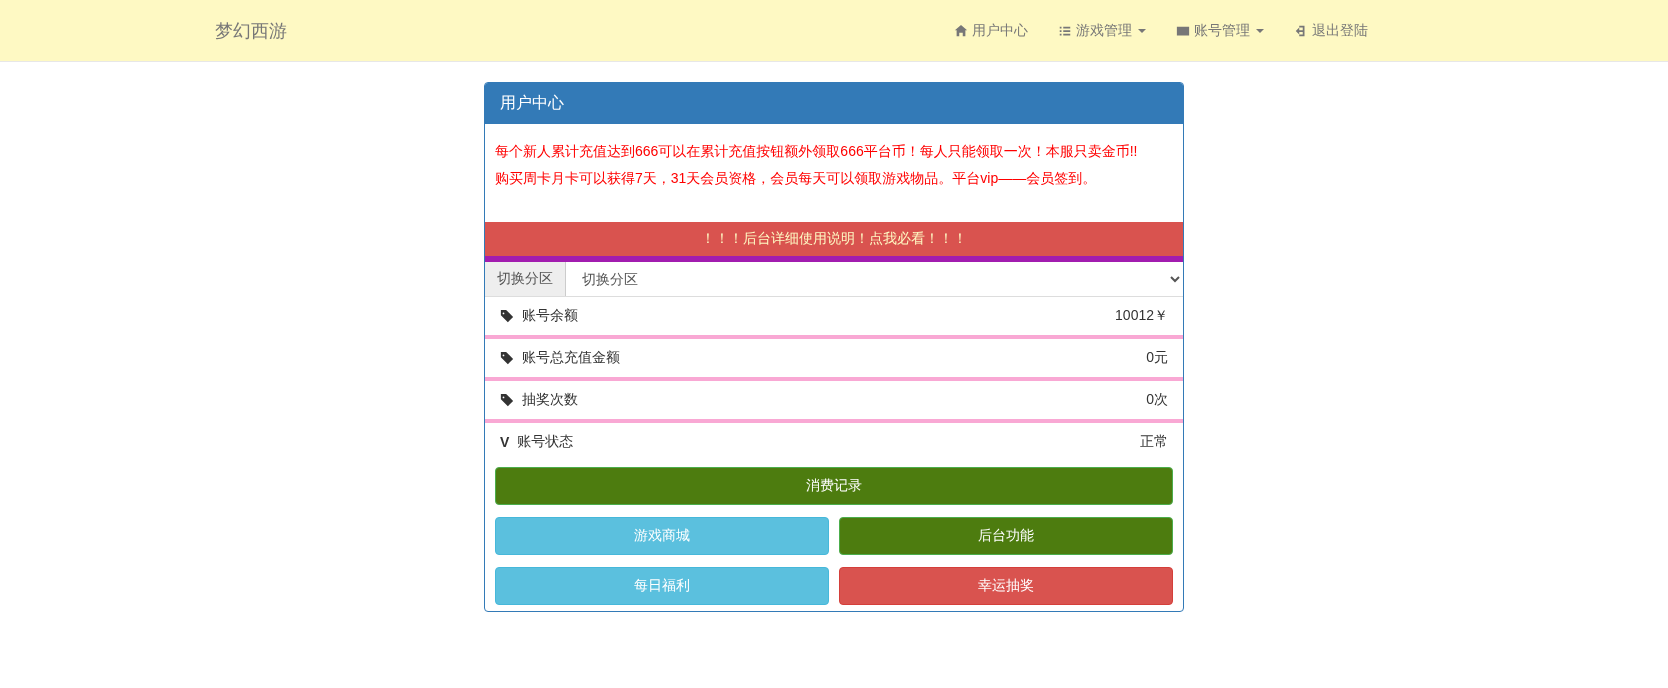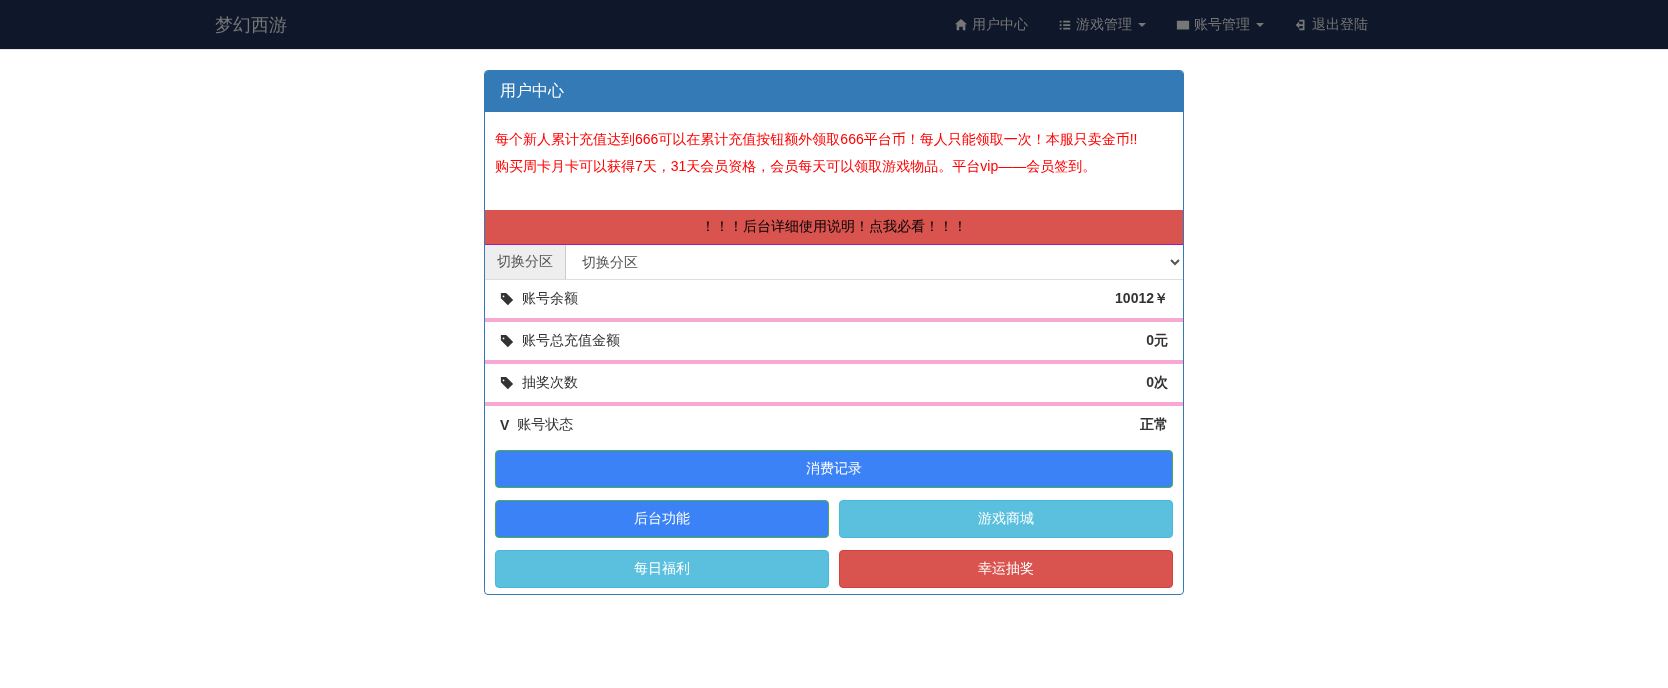--- a/index.html
+++ b/index.html
@@ -3,23 +3,23 @@
   <meta charset="utf-8">
   <style>
     * { box-sizing: border-box; margin: 0; padding: 0; }
     body {
       font-family: "Helvetica Neue", Helvetica, Arial, "Microsoft YaHei", sans-serif;
       font-size: 14px;
       color: #333;
       background: #fff;
     }
     .navbar {
-      background: #0f172a;
+      background: #fef9c3;
       border-bottom: 1px solid #e7e7e7;
-      height: 50px;
+      height: 62px;
       display: flex;
       align-items: center;
       padding: 0 15px;
     }
     .navbar-brand {
       font-size: 18px;
       color: #777;
       padding-left: 200px;
       text-decoration: none;
     }
@@ -68,28 +68,28 @@
       font-size: 16px;
     }
     .notice-red {
       color: #ff0000;
       padding: 14px 10px 4px;
       line-height: 1.9;
       font-size: 14px;
     }
     .alert-danger-bar {
       background: #d9534f;
-      color: #000000;
+      color: #fef9c3;
       text-align: center;
       padding: 8px;
       font-size: 14px;
     }
     .input-group {
       display: flex;
-      border-top: 1px solid #a21caf;
+      border-top: 6px solid #a21caf;
     }
     .input-group-addon {
       background: #eee;
       border-right: 1px solid #ccc;
       padding: 8px 12px;
       color: #555;
       font-size: 14px;
     }
     .form-control {
       flex: 1;
@@ -110,37 +110,37 @@
       padding: 10px 15px;
       border-top: 4px solid #f9a8d4;
       font-size: 14px;
     }
     .list-group-item:first-child { border-top: 1px solid #ddd; }
     .tag-icon {
       margin-right: 8px;
       display: inline-flex;
     }
     .list-label { flex: 0 0 auto; }
-    .list-value { margin-left: auto; font-weight: bold; }
+    .list-value { margin-left: auto; }
     .button-row {
       padding: 6px 10px;
       display: flex;
       gap: 10px;
     }
     .btn {
       flex: 1;
       text-align: center;
       padding: 9px 12px;
       border-radius: 4px;
       color: #fff;
       font-size: 14px;
       border: none;
       cursor: pointer;
     }
-    .btn-success { background: #3b82f6; border: 1px solid #4cae4c; }
+    .btn-success { background: #4d7c0f; border: 1px solid #4cae4c; }
     .btn-info { background: #5bc0de; border: 1px solid #46b8da; }
     .btn-danger { background: #d9534f; border: 1px solid #d43f3a; }
     .half { width: 48.7%; }
     .icon-svg { width: 14px; height: 14px; fill: #777; }
     .tag-svg { width: 14px; height: 14px; fill: #333; }
   </style>
 </head>
 <body>
 
 <nav class="navbar">
@@ -236,22 +236,22 @@
           </span>
         <span class="list-label">账号状态</span>
         <span class="list-value">正常</span>
       </li>
     </ul>
 
     <div class="button-row">
       <button class="btn btn-success half">消费记录</button>
     </div>
     <div class="button-row">
+      <button class="btn btn-info">游戏商城</button>
       <button class="btn btn-success">后台功能</button>
-      <button class="btn btn-info">游戏商城</button>
     </div>
     <div class="button-row">
       <button class="btn btn-info">每日福利</button>
       <button class="btn btn-danger">幸运抽奖</button>
     </div>
 
   </div>
 </div>
 
 </body></html>

